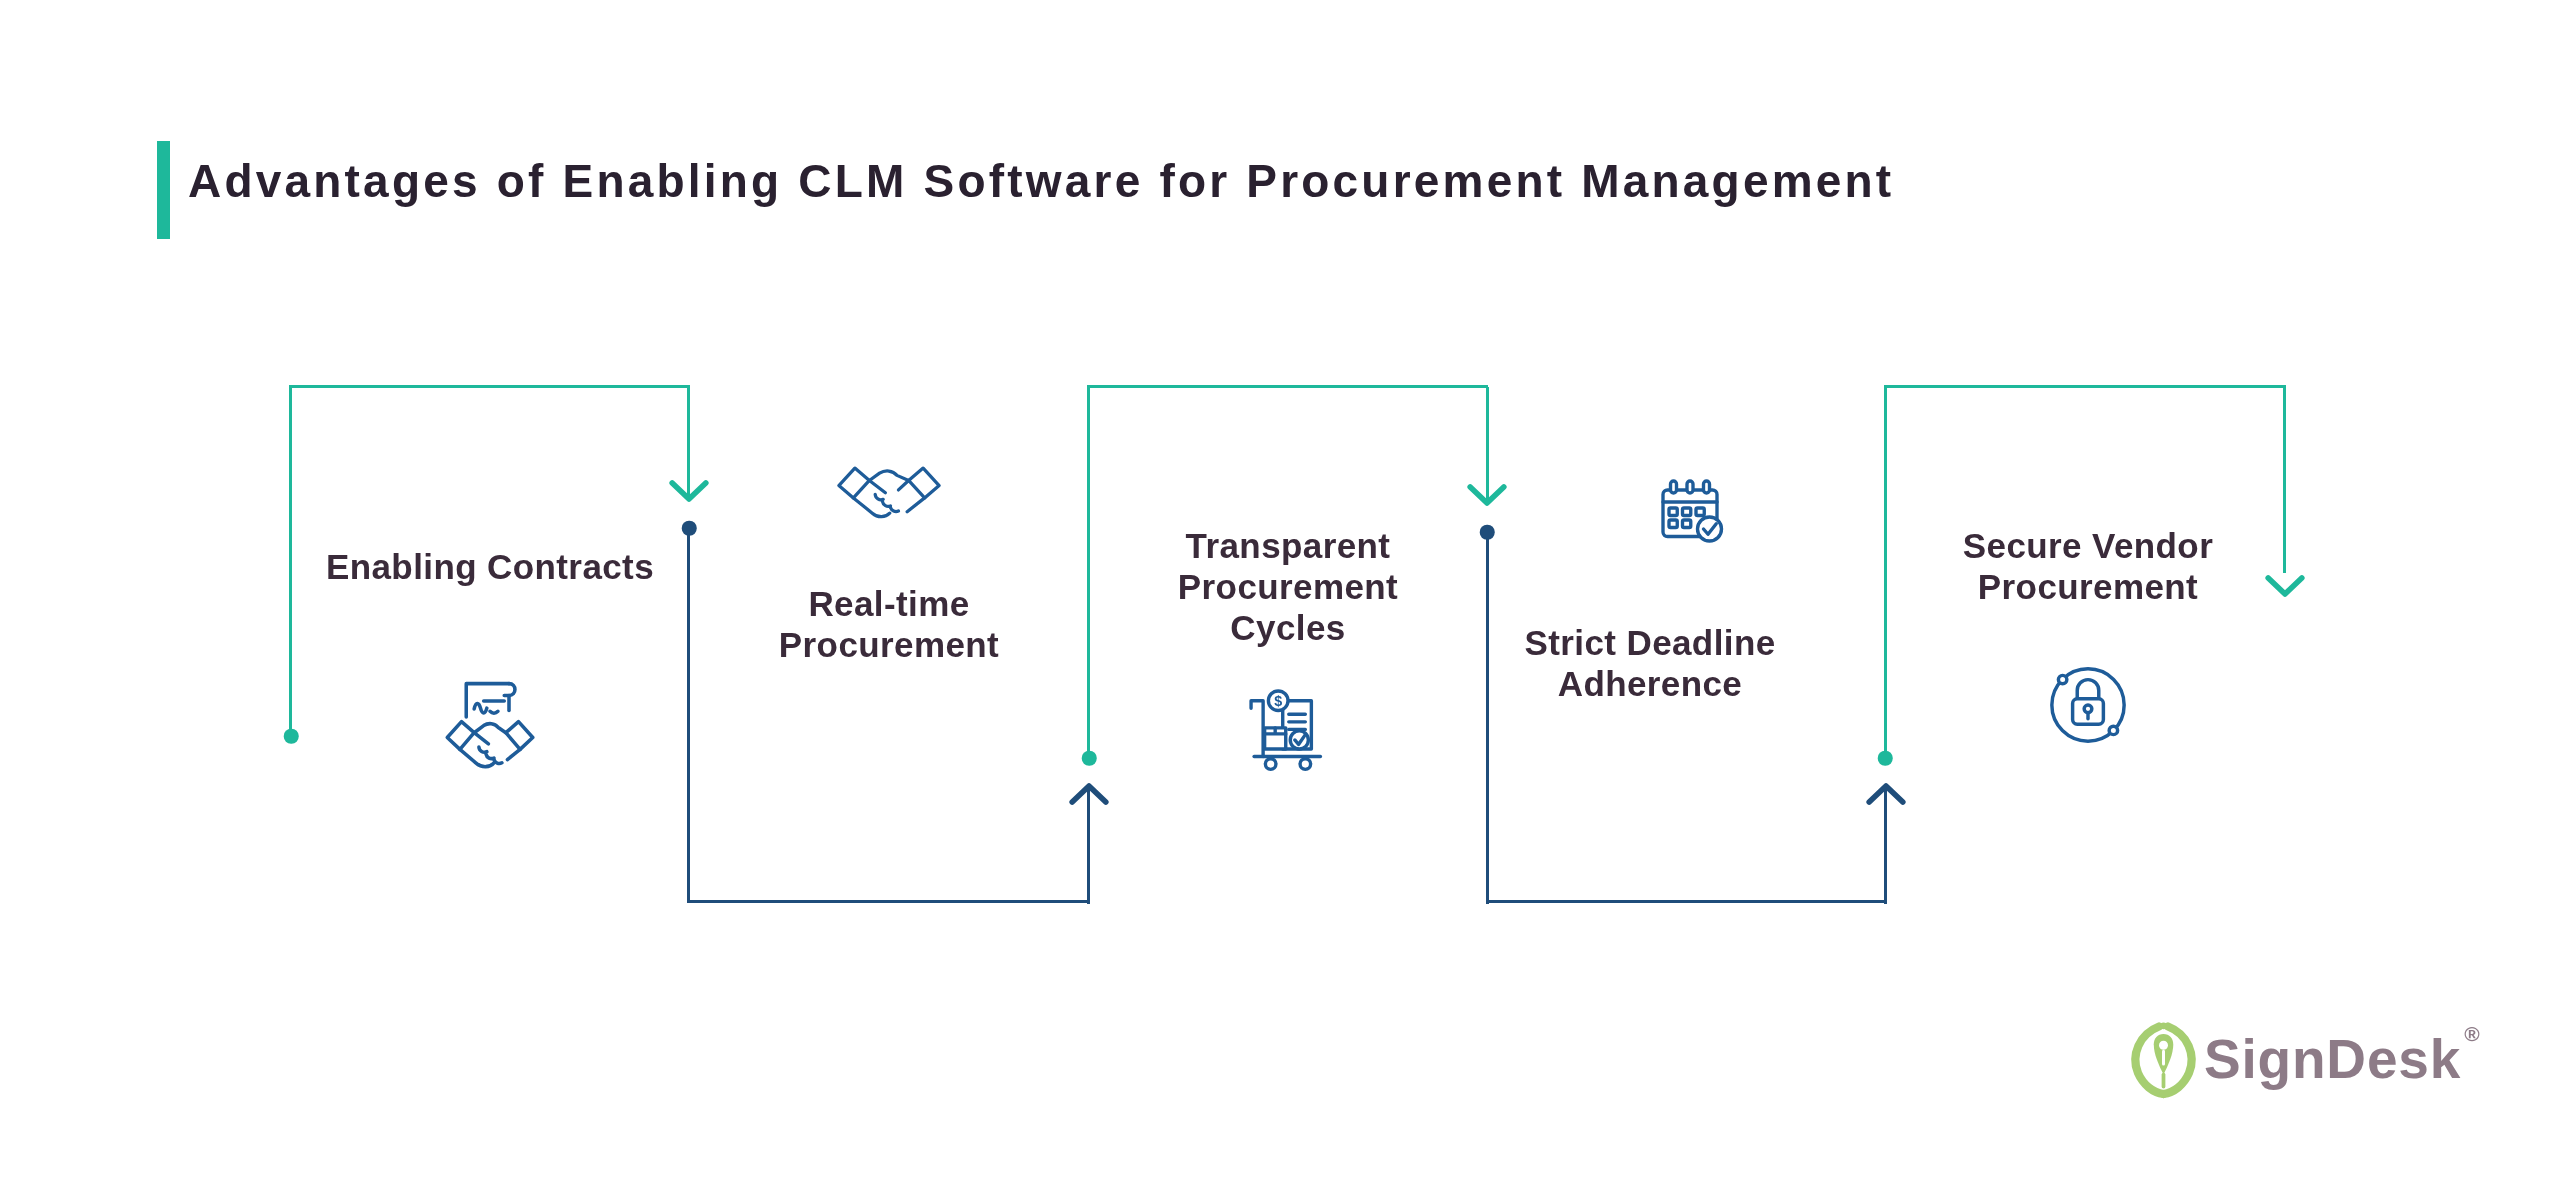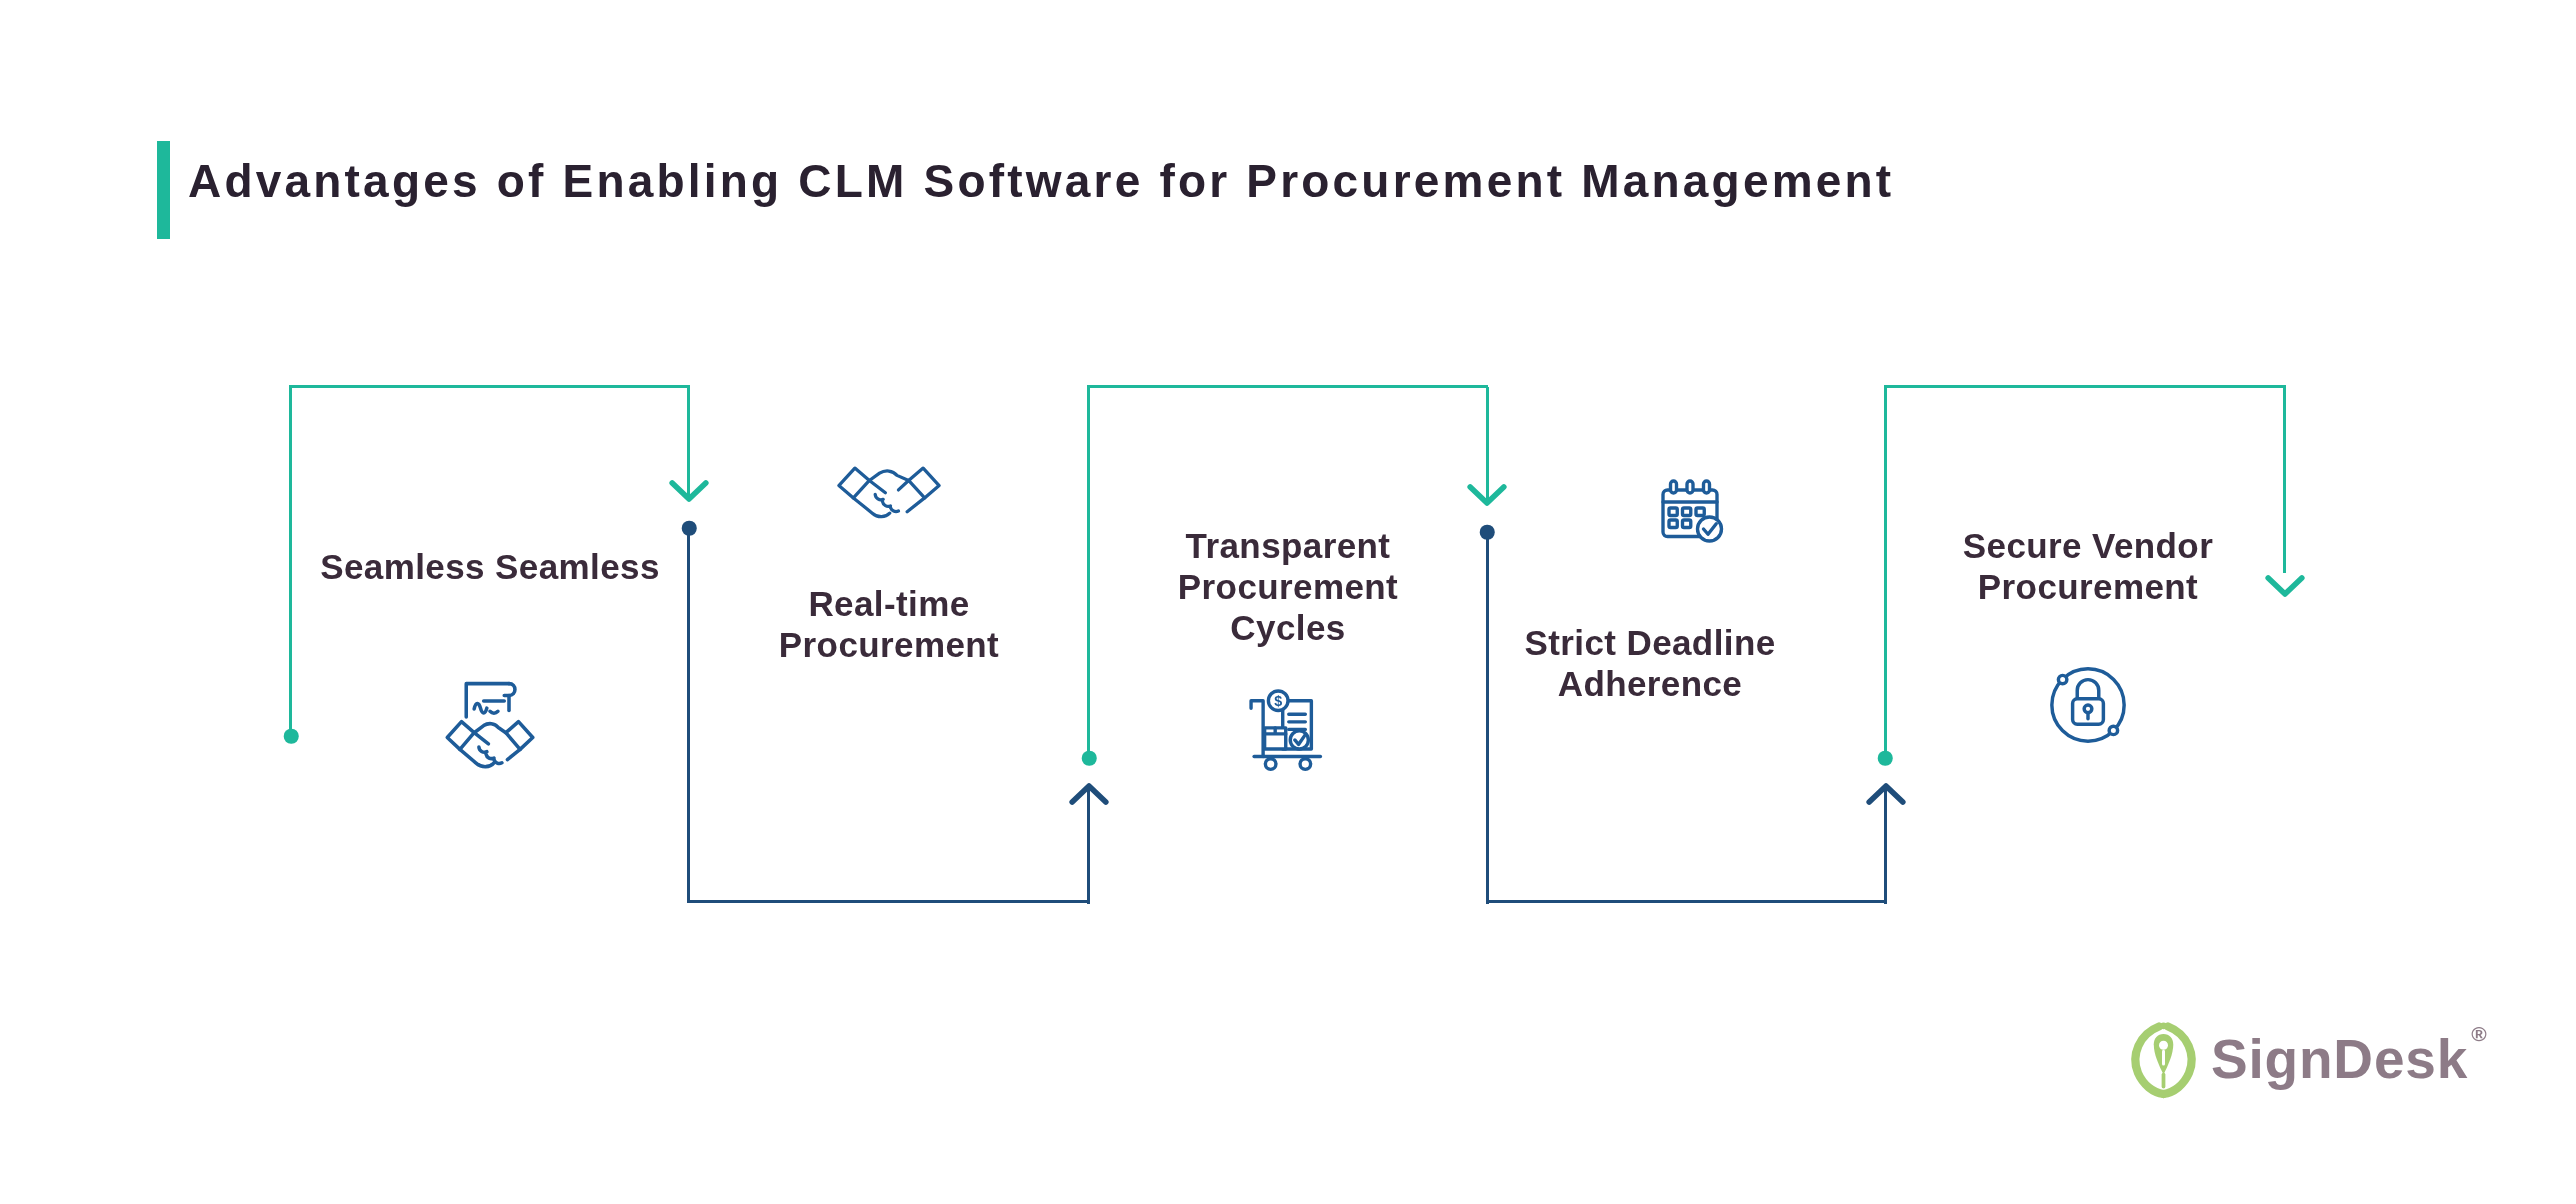--- a/index.html
+++ b/index.html
@@ -38,21 +38,21 @@
     position:absolute;transform:translate(-50%,-50%);text-align:center;white-space:nowrap;
     font-size:35px;font-weight:700;line-height:41px;letter-spacing:0.4px;color:var(--label-text);
   }
   .node-icon{position:absolute;transform:translate(-50%,-50%)}
   .st{fill:none;stroke:var(--icon-blue);stroke-width:4.5;stroke-linecap:round;stroke-linejoin:round}
   .wf{fill:#fff}
   .coin-txt{fill:var(--icon-blue);font:700 19px "Liberation Sans",sans-serif}
   
   .logo{position:absolute;left:2126px;top:1020px;display:flex;align-items:center}
   .leaf{fill:none;stroke:var(--logo-green);stroke-width:11;stroke-linecap:round}
-  .logo-word{font-size:55px;font-weight:700;letter-spacing:0.8px;color:var(--logo-text);margin-left:10px;line-height:75px}
+  .logo-word{font-size:55px;font-weight:700;letter-spacing:0.8px;color:var(--logo-text);margin-left:3px;line-height:75px}
   .logo-reg{font-size:21px;font-weight:700;color:var(--logo-text);position:relative;top:-26px;margin-left:3.2px}
 </style>
 </head>
 <body>
 
 <div class="title-accent"></div>
 <div class="page-title">Advantages of Enabling CLM Software for Procurement Management</div>
 
 <div class="dot t-bg" style="left:291px;top:736px"></div>
 <div class="vline t-bg" style="left:289px;top:387px;height:349px"></div>
@@ -88,21 +88,21 @@
 <div class="dot t-bg" style="left:1885px;top:758px"></div>
 
 <div class="vline t-bg" style="left:1884px;top:387px;height:371px"></div>
 <div class="hline t-bg" style="left:1884px;top:385px;width:402px"></div>
 <div class="vline t-bg" style="left:2283px;top:387px;height:186px"></div>
 <svg class="chev t" style="left:2264px;top:574px" viewBox="0 0 52 30">
     <polyline points="5,5 26,25 47,5"></polyline>
   </svg>
 
 <div class="node-label" style="left:490px;top:566px">
-  <div>Seamless Seamless</div>
+  <div>Enabling Contracts</div>
 </div>
 <svg class="node-icon" style="left:490px;top:724px" width="95" height="98" viewBox="0 0 120 122">
   <path class="st" d="M30 52 V10 H84"></path>
   <path class="st" d="M84 10 c10 0 10 15 0 15 h-6"></path>
   <path class="st" d="M84 25 V44"></path>
   <path class="st" d="M52 32 H78"></path>
   <path class="st" d="M40 42 c2 -9 6 -9 8 -1 c2 8 6 8 8 0 m4 4 c3 3 7 3 10 0"></path>
   <path class="st wf" d="M6 78 L24 58 L40 72 L22 93 Z"></path>
   <path class="st wf" d="M114 78 L96 58 L80 72 L98 93 Z"></path>
   <path class="st" d="M40 72 L52 63 C58 59 66 60 70 65 L80 72"></path>

